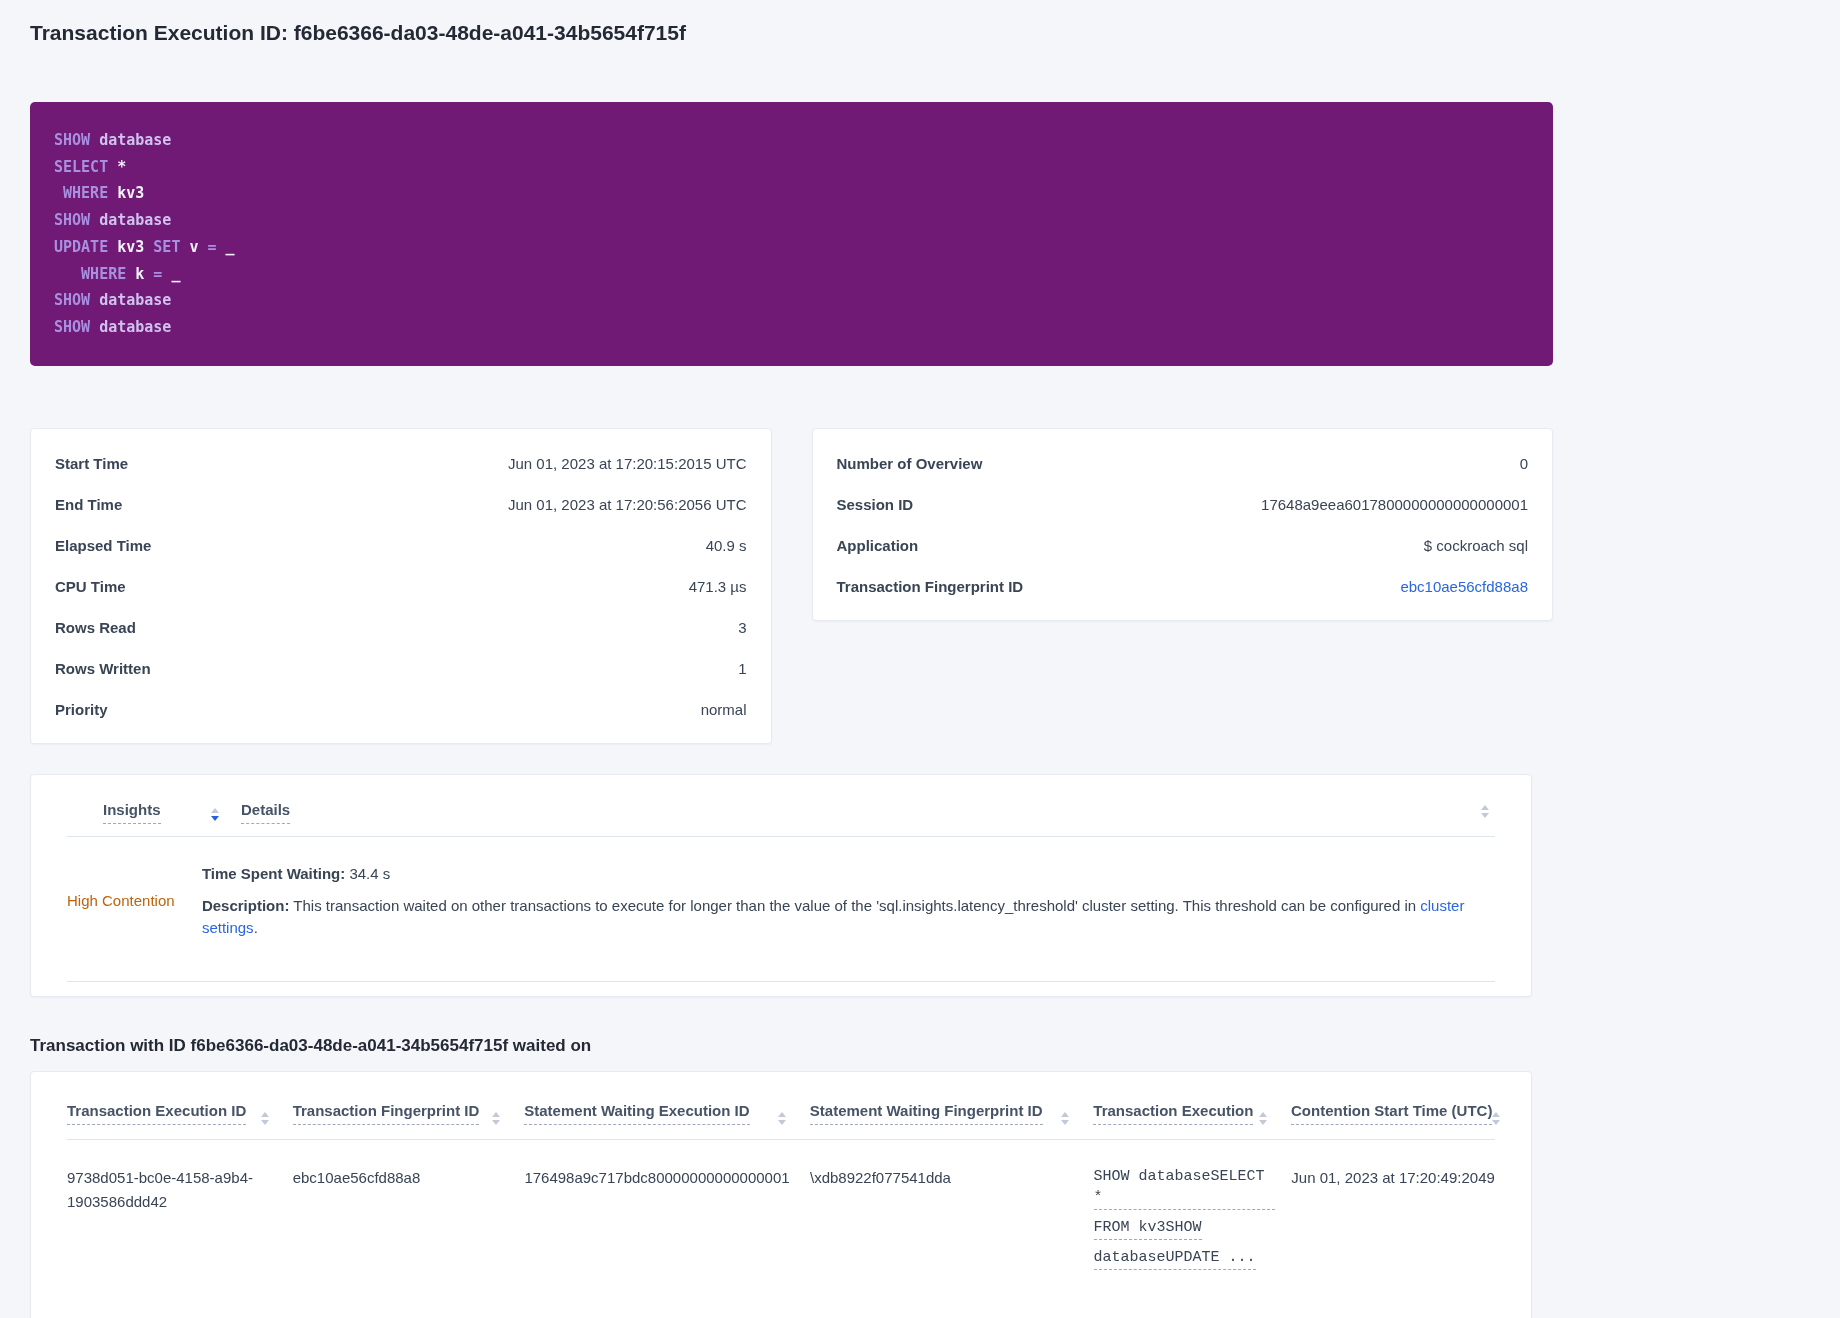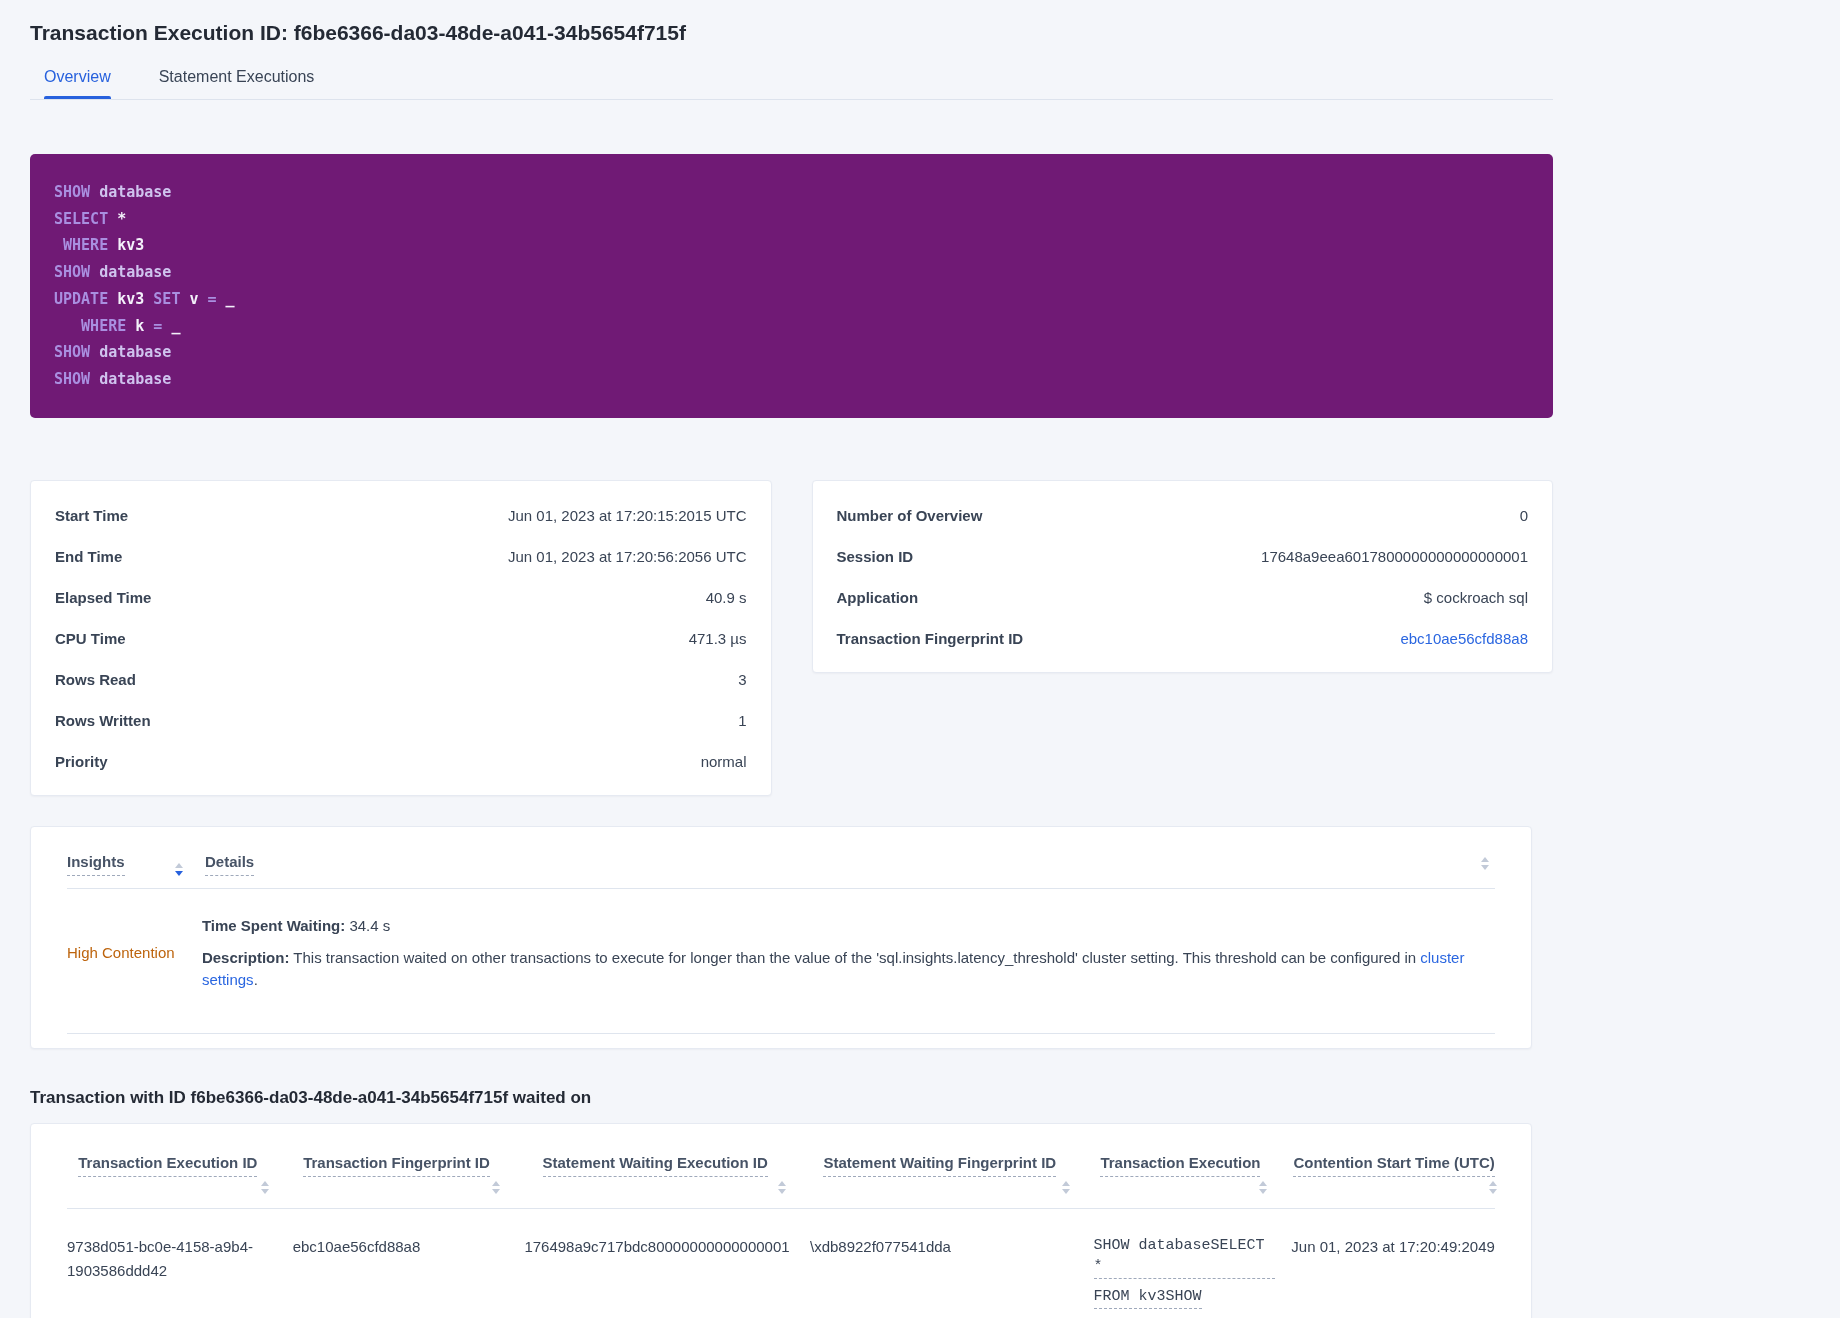--- a/index.html
+++ b/index.html
@@ -34,64 +34,56 @@
 
   
   .insights-card{margin-top:30px;width:1502px;box-sizing:border-box;padding:26px 36px 14px;}
   .th-label{font-weight:700;font-size:15px;color:#475366;border-bottom:1px dashed #9fa9bb;padding-bottom:5px;cursor:pointer;white-space:nowrap;}
   .sort-icon{display:inline-flex;flex-direction:column;align-items:center;cursor:pointer;}
   .tri{width:0;height:0;border-left:4.5px solid transparent;border-right:4.5px solid transparent;display:block;}
   .tri.up{border-bottom:5.5px solid #c2cad8;margin-bottom:3px;}
   .tri.down{border-top:5.5px solid #c2cad8;}
   .tri.down.active{border-top-color:#2761dd;}
   .ins-header{display:flex;align-items:flex-start;}
-  .ins-col1{display:flex;align-items:flex-end;width:138px;}
+  .ins-col1{display:flex;align-items:center;width:138px;margin-left:36px;}
   .ins-col1 .sort-icon{margin-left:auto;margin-right:22px;margin-top:4px;}
   .ins-header > .sort-icon.right{margin-left:auto;margin-right:6px;margin-top:4px;}
   .hr{border-top:1px solid #dfe5ee;height:0;}
   .insights-card .hr{margin-top:12px;}
   .ins-row{display:flex;align-items:center;padding:26px 0 30px;}
   .ins-name{width:138px;font-size:15px;color:#bd640d;}
   .ins-details{font-size:15px;color:#394455;line-height:22px;}
   .ins-details .line1{margin-bottom:10px;}
   .b{font-weight:700;}
   a.link{color:#2a66e0;text-decoration:none;cursor:pointer;}
 
   
   h2.waited-heading{font-size:17px;font-weight:700;color:#242a35;margin:38px 0 14px 0;line-height:22px;}
   .waited-card{width:1502px;box-sizing:border-box;padding:30px 10px 24px 36px;}
   .wt-header{display:flex;margin-bottom:14px;}
-  .wt-col{display:flex;align-items:center;box-sizing:border-box;padding-right:24px;flex-direction:column;}
+  .wt-col{display:flex;align-items:flex-end;box-sizing:border-box;padding-right:24px;}
   .wt-col .sort-icon{margin-left:auto;flex-shrink:0;margin-top:4px;}
   .wt-col:nth-child(1),.wt-cell:nth-child(1){width:226px;}
   .wt-col:nth-child(2),.wt-cell:nth-child(2){width:232px;}
   .wt-col:nth-child(3),.wt-cell:nth-child(3){width:286px;}
   .wt-col:nth-child(4),.wt-cell:nth-child(4){width:284px;}
   .wt-col:nth-child(5),.wt-cell:nth-child(5){width:198px;}
   .wt-col:nth-child(6),.wt-cell:nth-child(6){width:230px;}
   .waited-card .hr{margin-right:26px;}
   .wt-row{display:flex;padding:26px 0 28px;}
   .wt-cell{box-sizing:border-box;padding-right:16px;font-size:15px;color:#394455;line-height:24px;word-wrap:break-word;}
   .dashed-line{display:inline-block;border-bottom:1px dashed #9fa9bb;padding-bottom:1px;margin-bottom:4px;line-height:21px;cursor:pointer;font-family:Liberation Mono, monospace;}
 </style>
 </head>
 <body>
 
 <div class="page">
 
   <h1 class="page-title">Transaction Execution ID: f6be6366-da03-48de-a041-34b5654f715f</h1>
 
-  <div class="tab-bar">
-    <div class="tab active">
-      <span>Overview</span>
-    </div>
-    <div class="tab">
-      <span>Statement Executions</span>
-    </div>
-  </div>
 
   <div class="sql-box">
       <div class="sql-line"><span class="tok-k">SHOW</span><span class="tok-p"> </span><span class="tok-i">database</span></div>
       <div class="sql-line"><span class="tok-k">SELECT</span><span class="tok-p"> *</span></div>
       <div class="sql-line"><span class="tok-p"> </span><span class="tok-k">WHERE</span><span class="tok-p"> kv3</span></div>
       <div class="sql-line"><span class="tok-k">SHOW</span><span class="tok-p"> </span><span class="tok-i">database</span></div>
       <div class="sql-line"><span class="tok-k">UPDATE</span><span class="tok-p"> kv3 </span><span class="tok-k">SET</span><span class="tok-p"> v </span><span class="tok-k">=</span><span class="tok-p"> _</span></div>
       <div class="sql-line"><span class="tok-p">   </span><span class="tok-k">WHERE</span><span class="tok-p"> k </span><span class="tok-k">=</span><span class="tok-p"> _</span></div>
       <div class="sql-line"><span class="tok-k">SHOW</span><span class="tok-p"> </span><span class="tok-i">database</span></div>
       <div class="sql-line"><span class="tok-k">SHOW</span><span class="tok-p"> </span><span class="tok-i">database</span></div>

